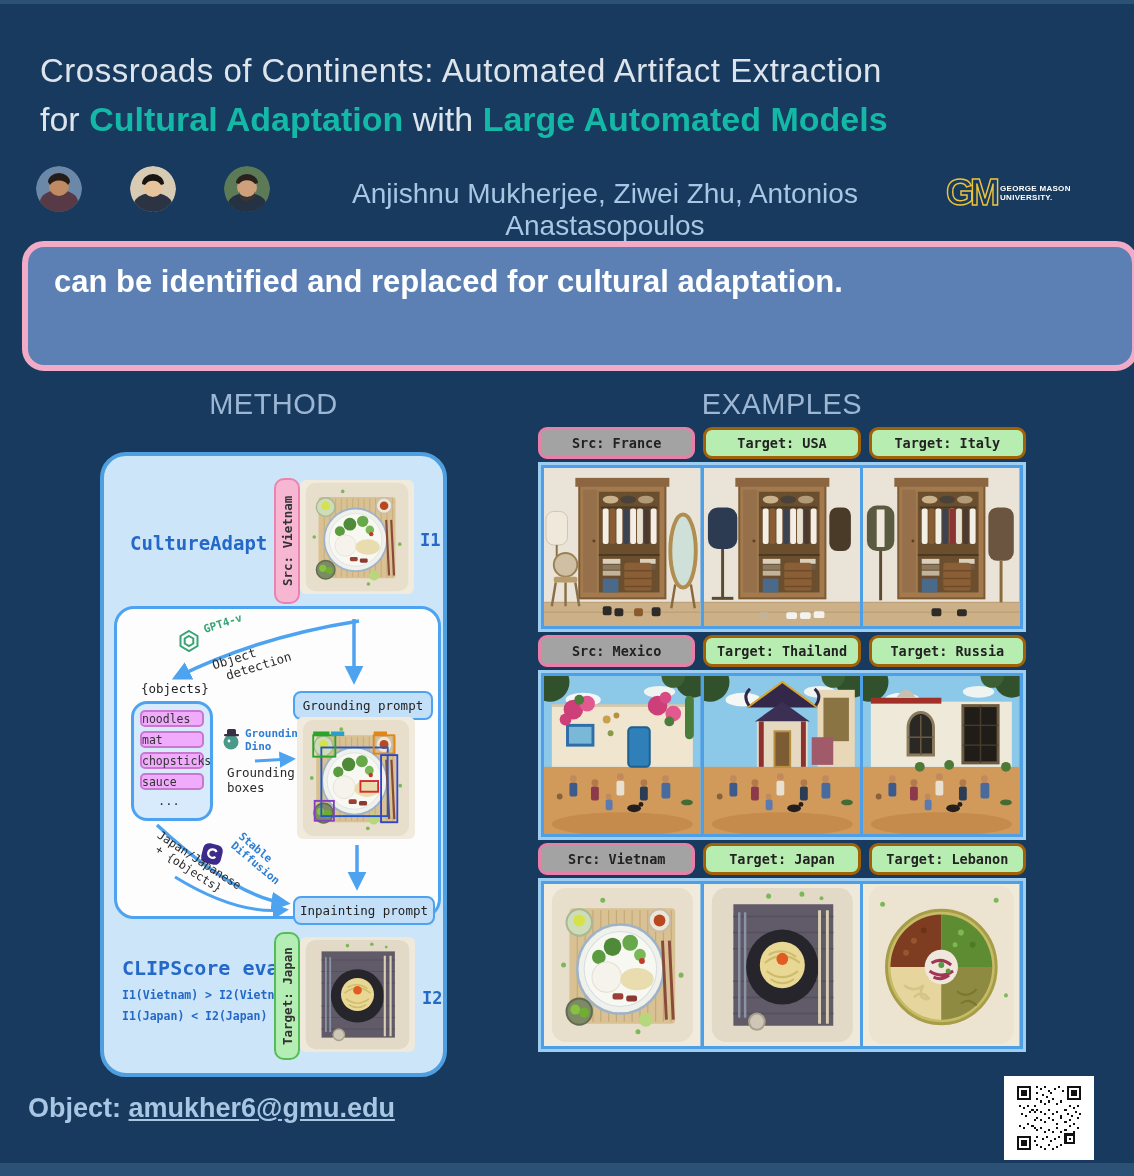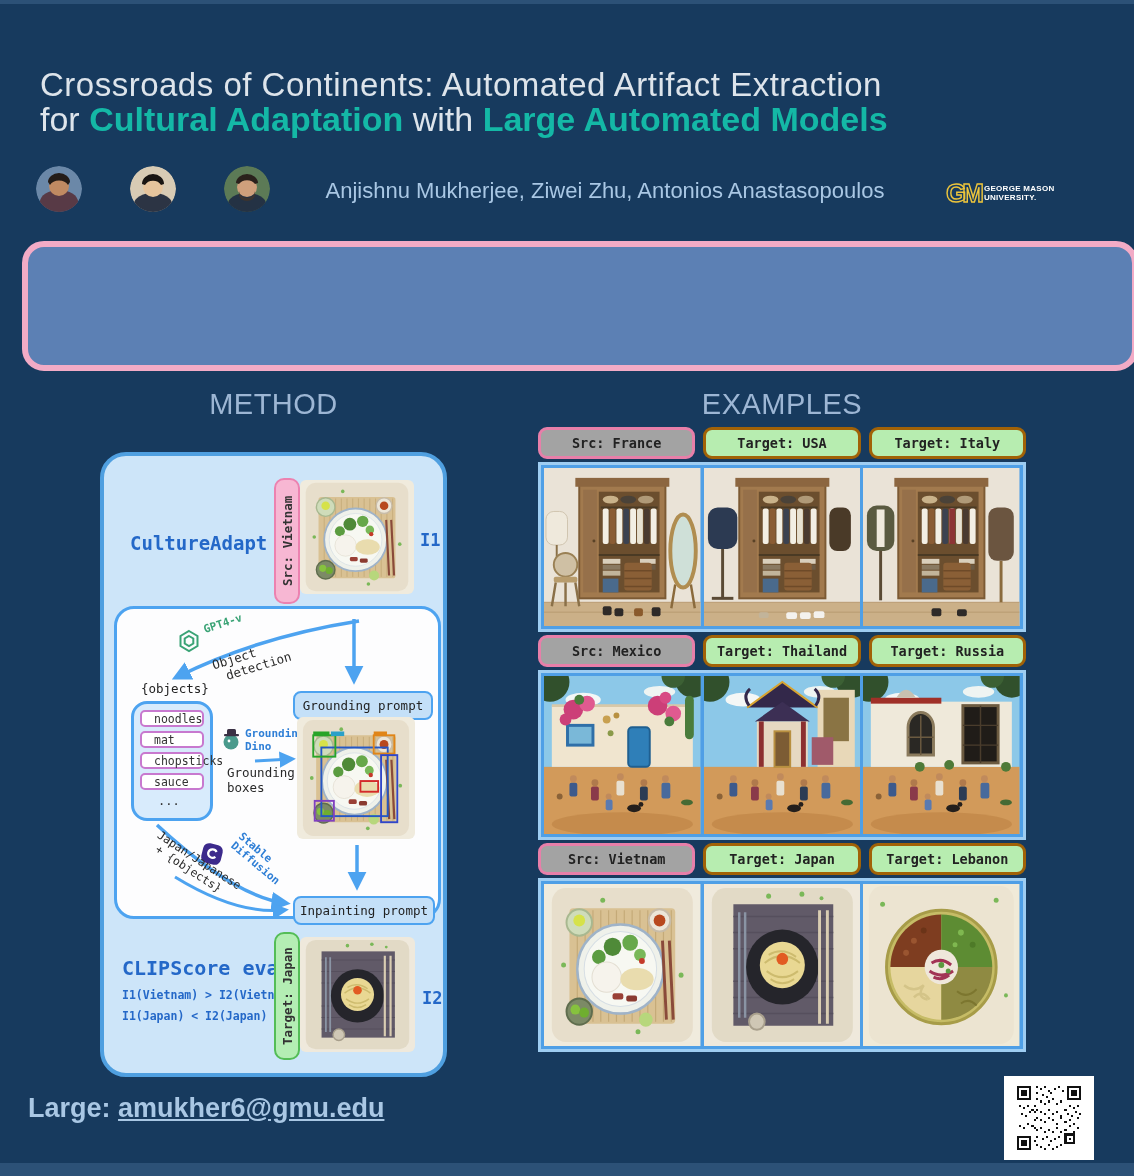--- a/index.html
+++ b/index.html
@@ -6,29 +6,29 @@
   body{width:1134px;height:1176px;position:relative;background:#173a5e;
        font-family:"Liberation Sans",sans-serif;overflow:hidden;}
   .mono{font-family:"DejaVu Sans Mono",monospace;}
   .abs{position:absolute;}
 
   
   .strip-top{left:0;top:0;width:1134px;height:4px;background:#2c5177;}
   .strip-bottom{left:0;top:1163px;width:1134px;height:13px;background:#2c5177;}
 
   
-  .title1{left:40px;top:52px;font-size:33px;color:#dde4eb;letter-spacing:.5px;margin-top:14px;}
+  .title1{left:40px;top:52px;font-size:33px;color:#dde4eb;letter-spacing:.5px;}
   .title2{left:40px;top:100px;font-size:34px;color:#dde4eb;}
   .title2 b{color:#14b8a6;font-weight:700;}
 
   
   .avatar{top:166px;width:46px;height:46px;border-radius:50%;overflow:hidden;}
-  .names{left:295px;top:178px;width:620px;text-align:center;font-size:22px;color:#a9c7e4;}
+  .names{left:295px;top:178px;width:620px;text-align:center;font-size:28px;color:#a9c7e4;}
   .gmu{left:946px;top:172px;width:160px;height:42px;display:flex;align-items:center;gap:4px;}
-  .gmu-gm{font-size:26px;font-weight:700;color:rgba(0,0,0,0);-webkit-text-stroke:1.4px #edc53c;letter-spacing:-4px;}
+  .gmu-gm{font-size:36px;font-weight:700;color:rgba(0,0,0,0);-webkit-text-stroke:1.4px #edc53c;letter-spacing:-4px;}
   .gmu-txt{font-size:8px;line-height:9px;color:#fff;font-weight:700;letter-spacing:.3px;}
 
   
   .banner{left:22px;top:241px;width:1078px;height:105px;background:#5c80b4;
           border:6px solid #f2abc6;border-radius:22px;color:#fff;font-weight:700;
           font-size:31px;line-height:44px;padding:13px 0 0 26px;}
 
   
   .sec-h{top:388px;font-size:29px;color:#9db6d4;text-align:center;letter-spacing:.5px;}
 
@@ -48,22 +48,22 @@
   .arrows{left:0;top:0;width:321px;height:307px;pointer-events:none;}
   .gptlbl{left:86px;top:8px;font-size:11px;font-weight:700;color:#3aa375;transform:rotate(-18deg);}
   .objdet{left:96px;top:38px;font-size:12.5px;color:#2a2a2a;line-height:14px;transform:rotate(-17deg);white-space:nowrap;}
   .objdet span{display:block;}
   .objdet span:last-child{padding-left:10px;}
   .promptbox{width:136px;height:25px;background:#c4e0f8;border:2px solid #4da3f0;border-radius:8px;
              display:flex;align-items:center;justify-content:center;font-size:12.5px;color:#222;}
   .objhead{left:24px;top:72px;font-size:12.5px;color:#222;}
   .objlist{left:14px;top:92px;width:82px;height:120px;background:#d8ebfc;border:3px solid #4da3f0;
            border-radius:16px;padding:6px 0 0 6px;box-sizing:border-box;}
-  .objitem{width:64px;height:17px;margin-bottom:4px;background:#ffffff;border:2px solid #c879cf;
-           border-radius:5px;font-size:11.5px;color:#333;display:flex;align-items:center;padding-left:12px;box-sizing:border-box;}
+  .objitem{width:64px;height:17px;margin-bottom:4px;background:#f0abfc;border:2px solid #c879cf;
+           border-radius:5px;font-size:11.5px;color:#333;display:flex;align-items:center;padding-left:0;box-sizing:border-box;}
   .objmore{font-size:12px;color:#333;padding-left:18px;}
   .dinolbl{left:128px;top:118px;font-size:11px;line-height:13px;font-weight:700;color:#2f7fd6;}
   .bboxlbl{left:110px;top:156px;font-size:12.5px;line-height:15px;color:#2a2a2a;}
   .sdlbl{left:112px;top:238px;font-size:11px;line-height:12px;font-weight:700;color:#2f7fd6;transform:rotate(40deg);}
   .jplbl{left:30px;top:244px;font-size:11.5px;line-height:13px;color:#2a2a2a;transform:rotate(33deg);white-space:nowrap;}
   .cliptitle{left:18px;top:500px;font-size:20px;font-weight:700;color:#2468c8;}
   .clipline{font-size:11.5px;font-weight:700;color:#2468c8;}
 
   
   .lblrow{left:538px;width:488px;height:32px;display:flex;gap:8px;}
@@ -360,20 +360,21 @@
   <div class="abs names">Anjishnu Mukherjee, Ziwei Zhu, Antonios Anastasopoulos</div>
   <div class="abs gmu">
     <span class="gmu-gm">GM</span>
     <span class="gmu-txt">
       <span style="display:block">GEORGE MASON</span>
       <span style="display:block">UNIVERSITY.</span>
     </span>
   </div>
 
   <div class="abs banner">
+    <span style="display:block">can be identified and replaced for cultural adaptation.</span>
   </div>
 
   <div class="abs sec-h" style="left:100px;width:347px">METHOD</div>
   <div class="abs sec-h" style="left:538px;width:488px">EXAMPLES</div>
 
   <div class="abs method-box">
     <div class="abs mono cadapt" style="position: absolute; left: 26px; top: 76px;">CultureAdapt</div>
     <div class="abs mono vpill pink" style="left:170px;top:22px">Src: Vietnam</div>
     <div class="abs imgwrap" style="left:196px;top:24px;width:114px;height:114px">
       <svg viewBox="0 0 160 160" preserveAspectRatio="none" width="114" height="114">
@@ -533,21 +534,21 @@
         </svg>
       </div>
     <div class="cell">
         <svg viewBox="0 0 160 160" preserveAspectRatio="none">
           <use href="#sym-leb"></use>
         </svg>
       </div>
   </div>
 
   <div class="abs email">
-    <span>Large: </span><a href="#">amukher6@gmu.edu</a>
+    <span>Object: </span><a href="#">amukher6@gmu.edu</a>
   </div>
 
   <div class="abs qr">
     <svg width="68" height="68" viewBox="0 0 33 33" shape-rendering="crispEdges">
       <rect width="33" height="33" fill="#fff"></rect>
       <g fill="#111">
         <rect x="1" y="1" width="7" height="7"></rect>
           <rect x="25" y="1" width="7" height="7"></rect>
           <rect x="1" y="25" width="7" height="7"></rect>
       </g>

